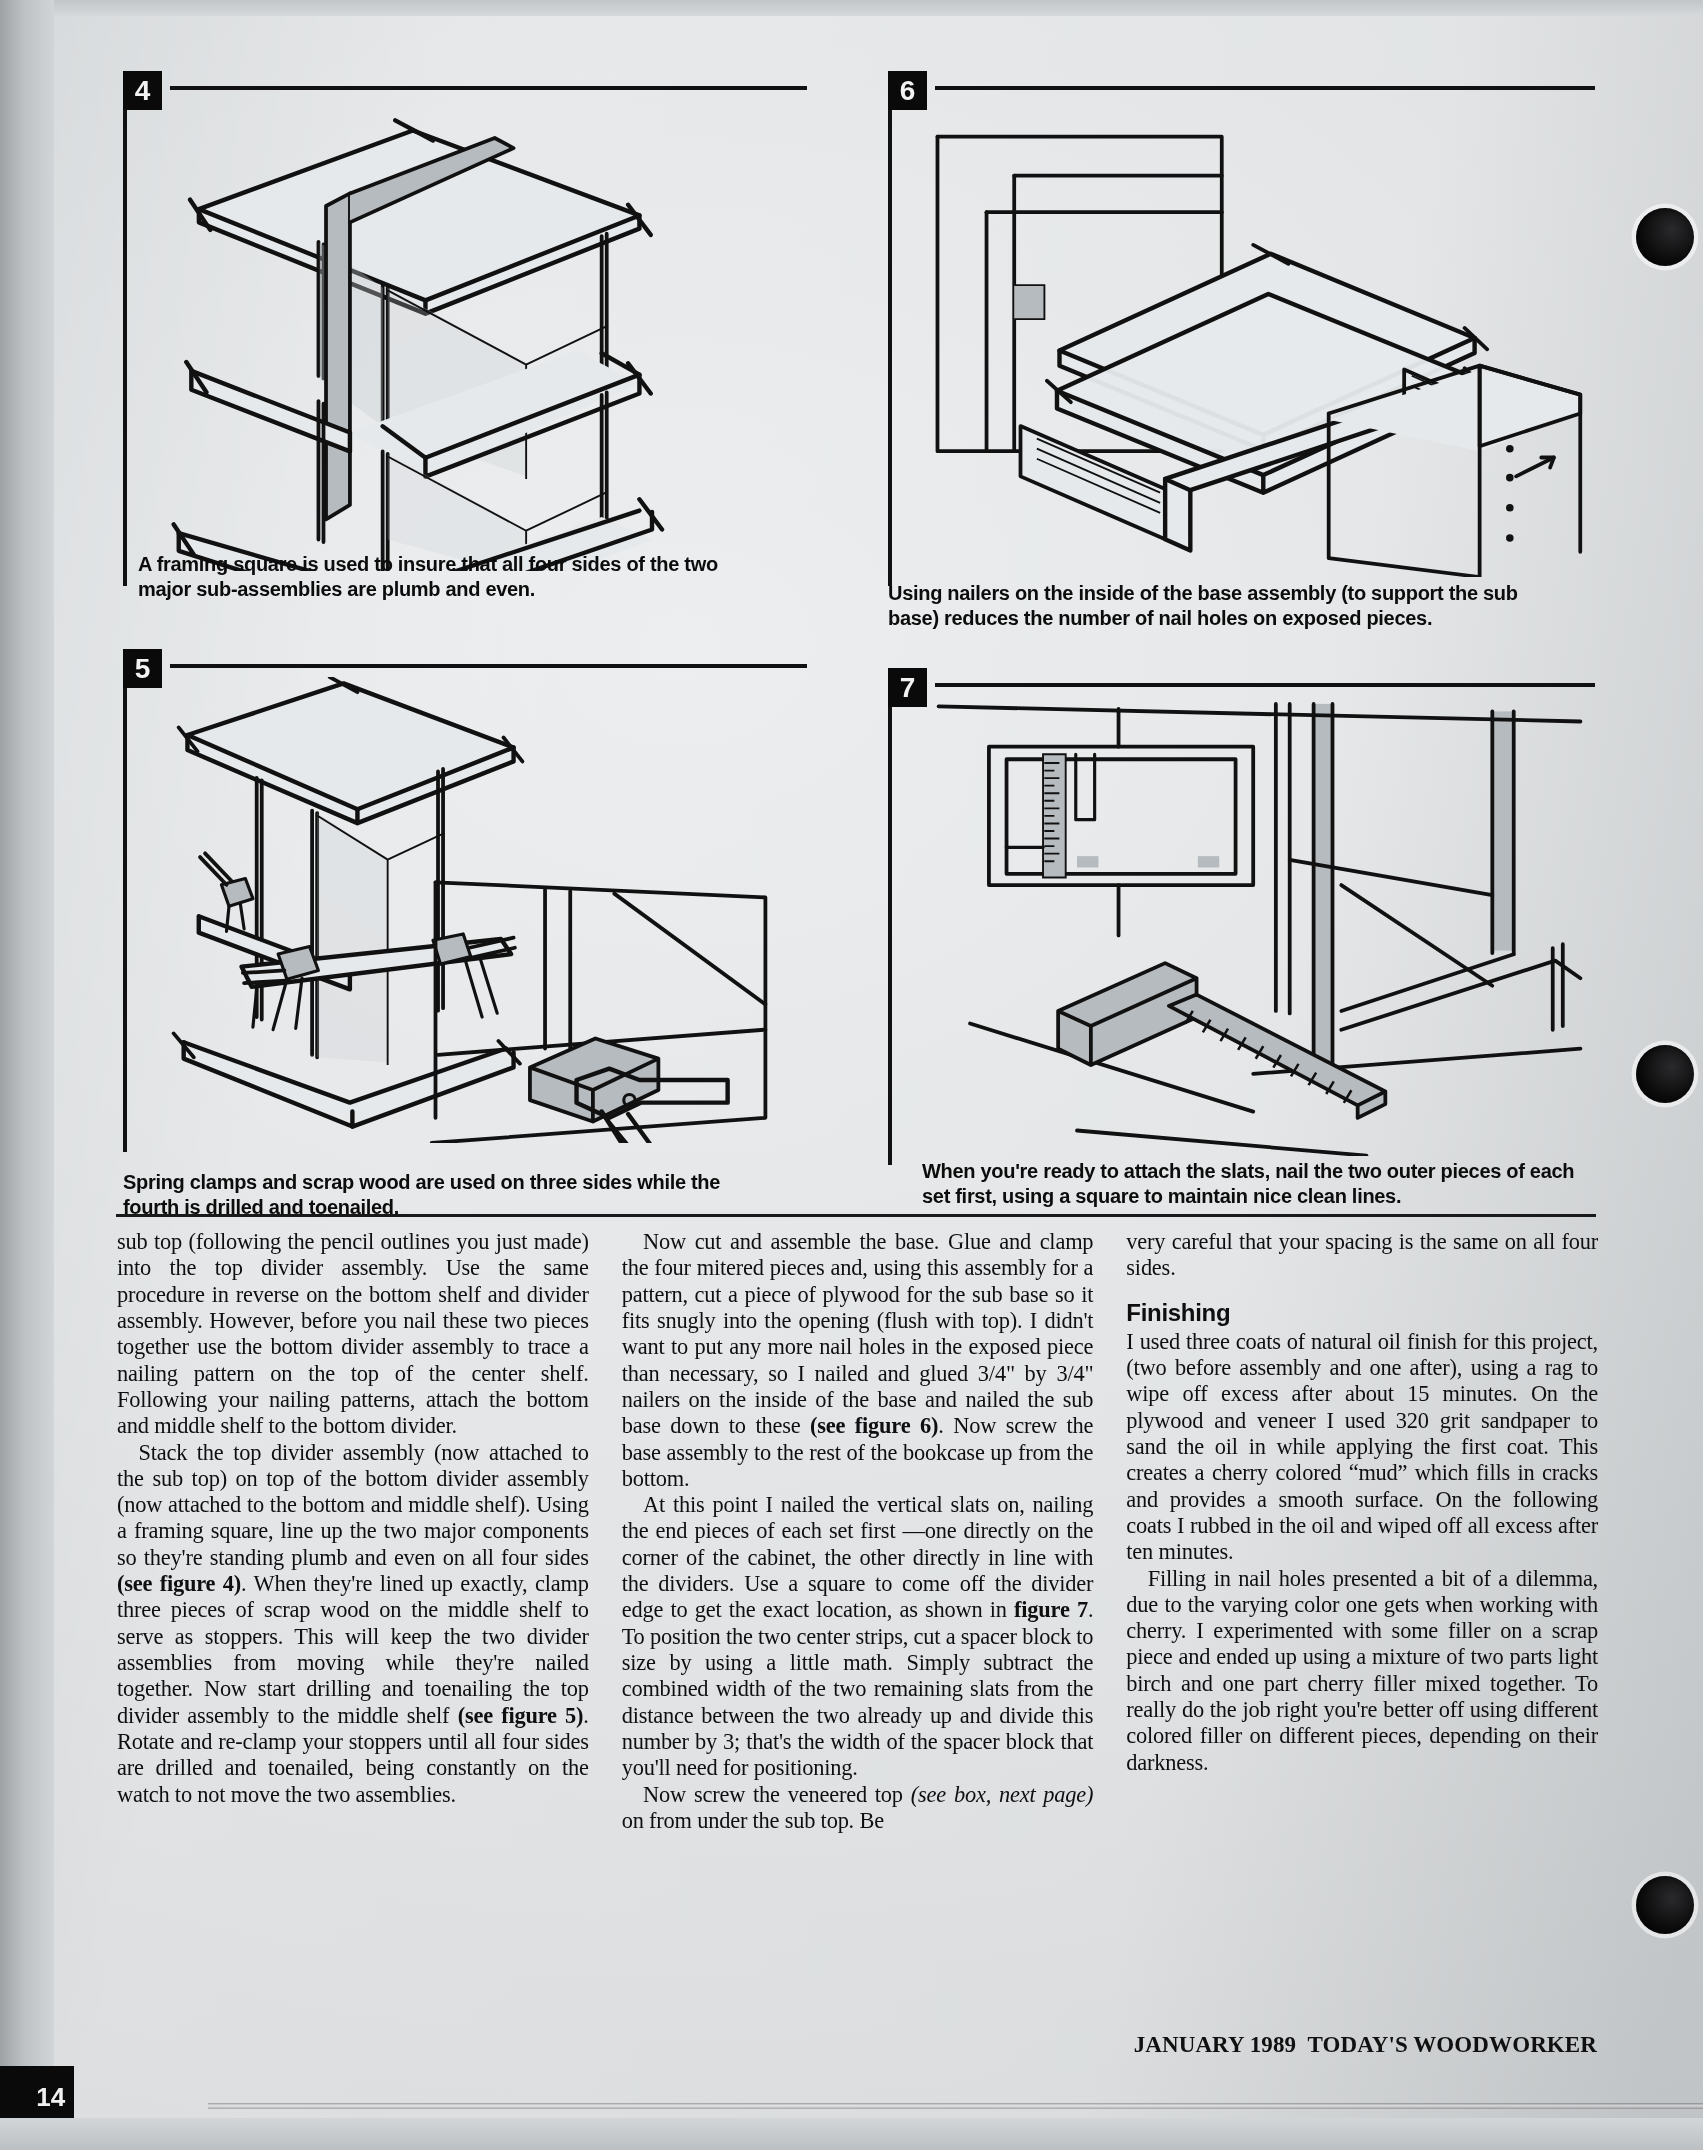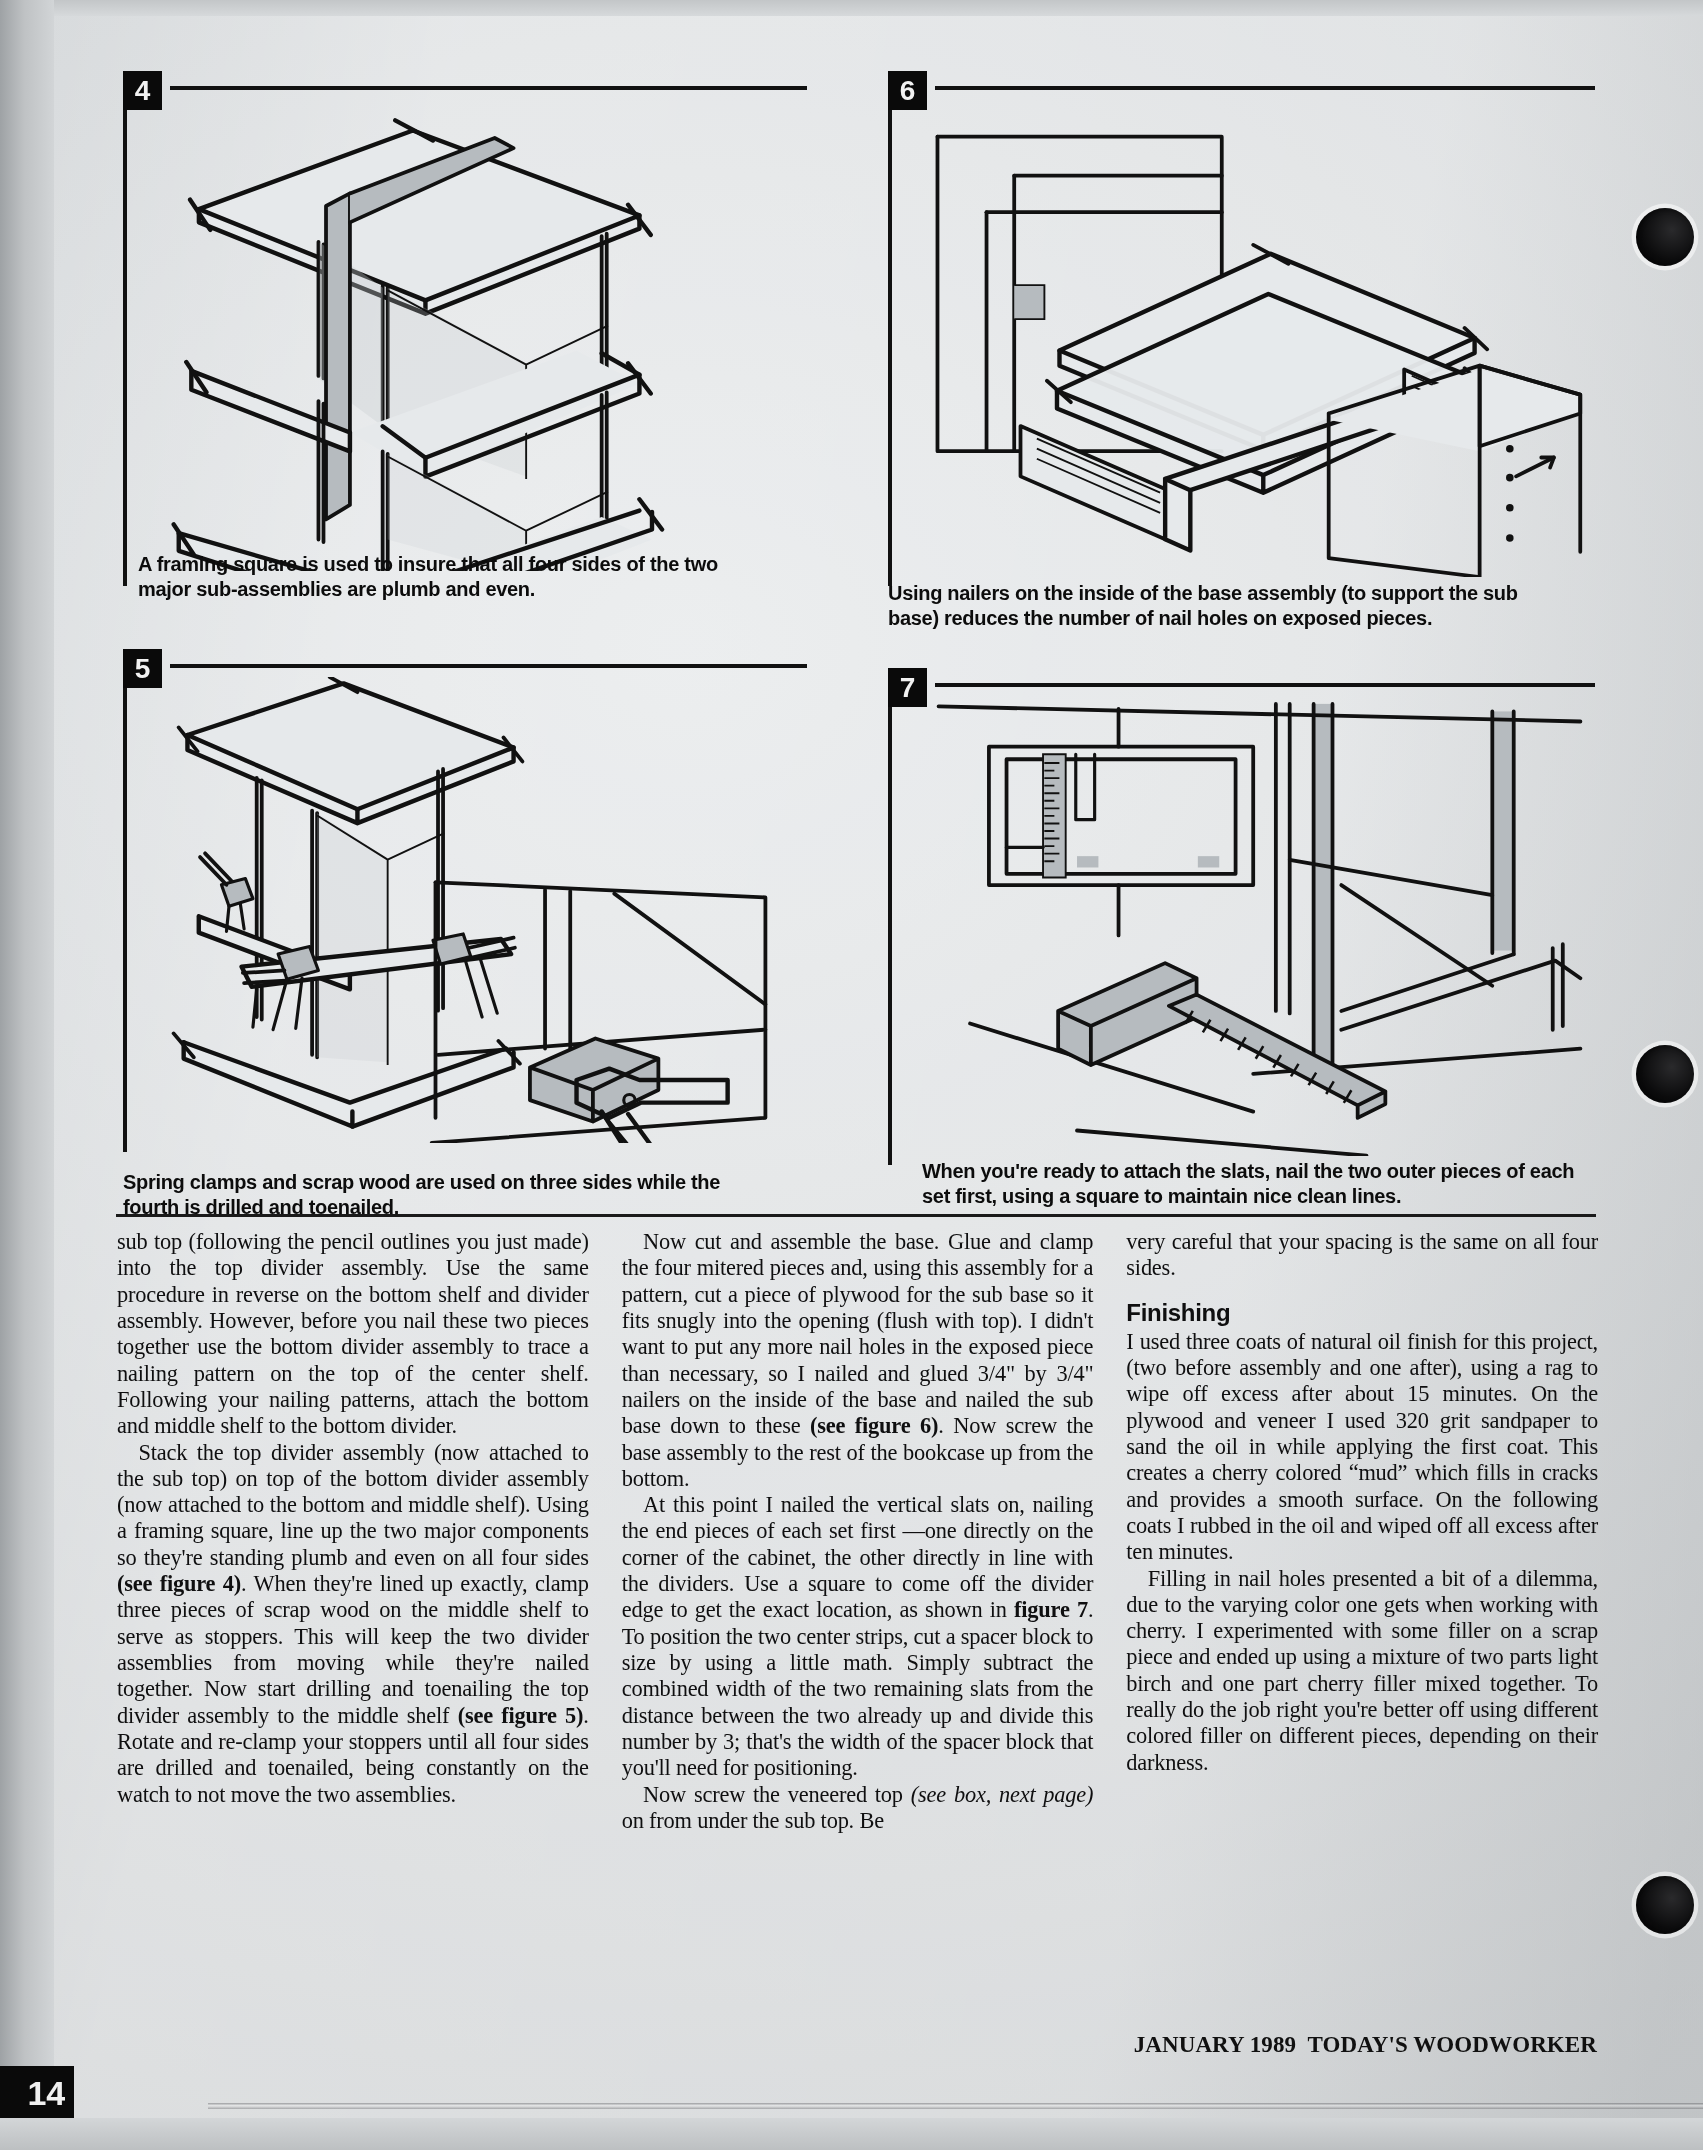--- a/index.html
+++ b/index.html
@@ -166,21 +166,21 @@
     height: 52px;
     background: #0a0a0a;
   }
   #folio span {
     position: absolute;
     right: 8.8px;
     bottom: 7.6px;
     color: #f0f0f0;
     font-family: "Liberation Sans", sans-serif;
     font-weight: bold;
-    font-size: 34px;
+    font-size: 26px;
     line-height: 1;
   }
   #footline {
     position: absolute;
     right: 106px;
     bottom: 93px;
     font-family: "Liberation Serif", serif;
     font-weight: bold;
     font-size: 23px;
     letter-spacing: 0.1px;

